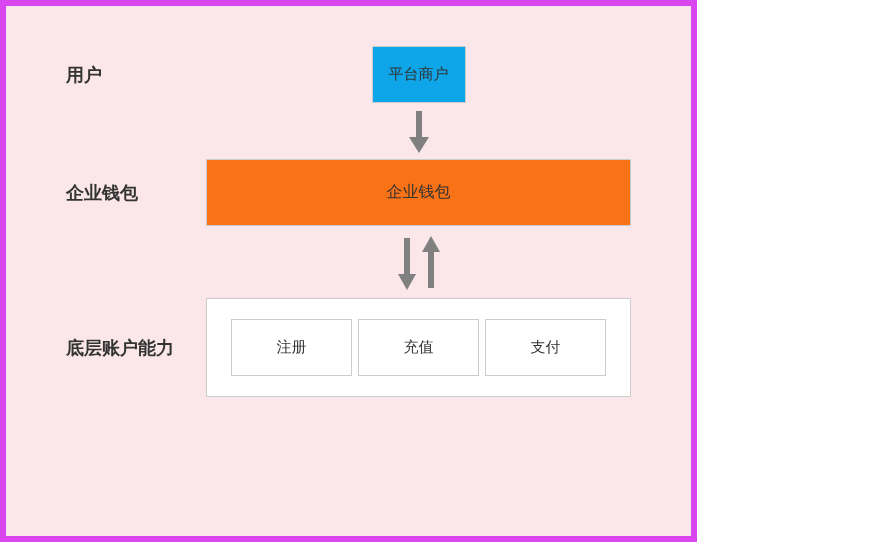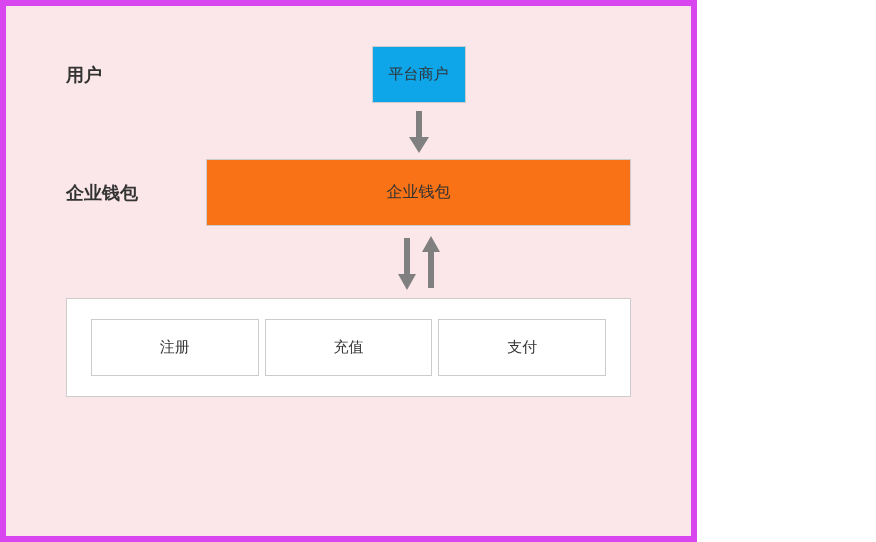--- a/index.html
+++ b/index.html
@@ -121,20 +121,21 @@
         <polygon points="11,58 2,42 20,42" fill="#808080"></polygon>
       </svg>
       <svg width="22" height="60">
         <line x1="11" y1="18" x2="11" y2="56" stroke="#808080" stroke-width="6"></line>
         <polygon points="11,4 2,20 20,20" fill="#808080"></polygon>
       </svg>
     </div>
   </div>
 
   <div class="row">
+    <div class="row-label">底层账户能力</div>
     <div class="row-content">
       <div class="box-container">
         <div class="box-item">注册</div>
         <div class="box-item">充值</div>
         <div class="box-item">支付</div>
       </div>
     </div>
   </div>
 
 </div>

